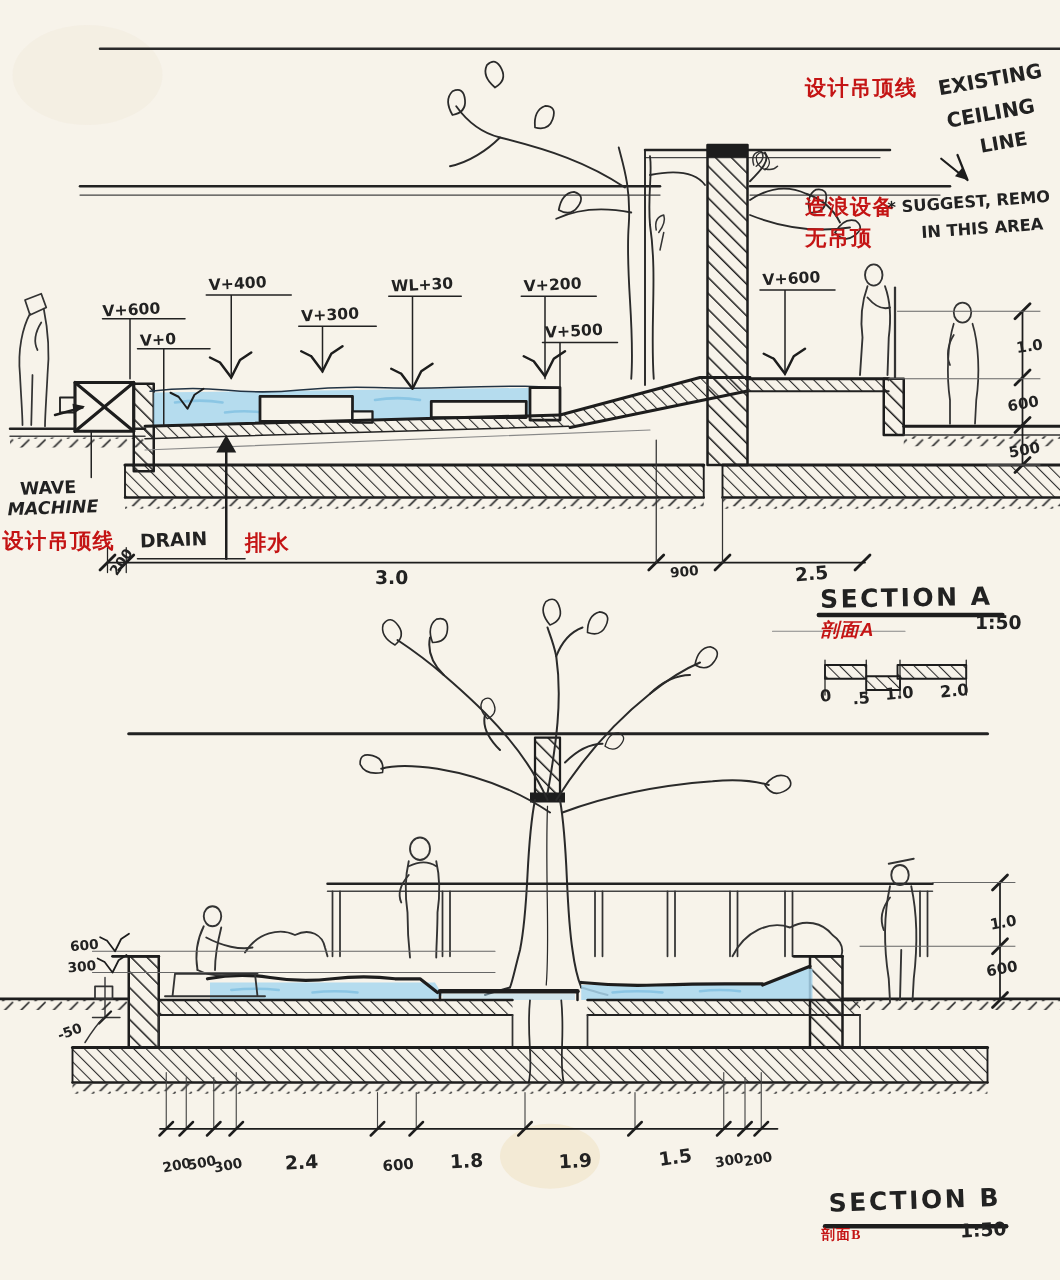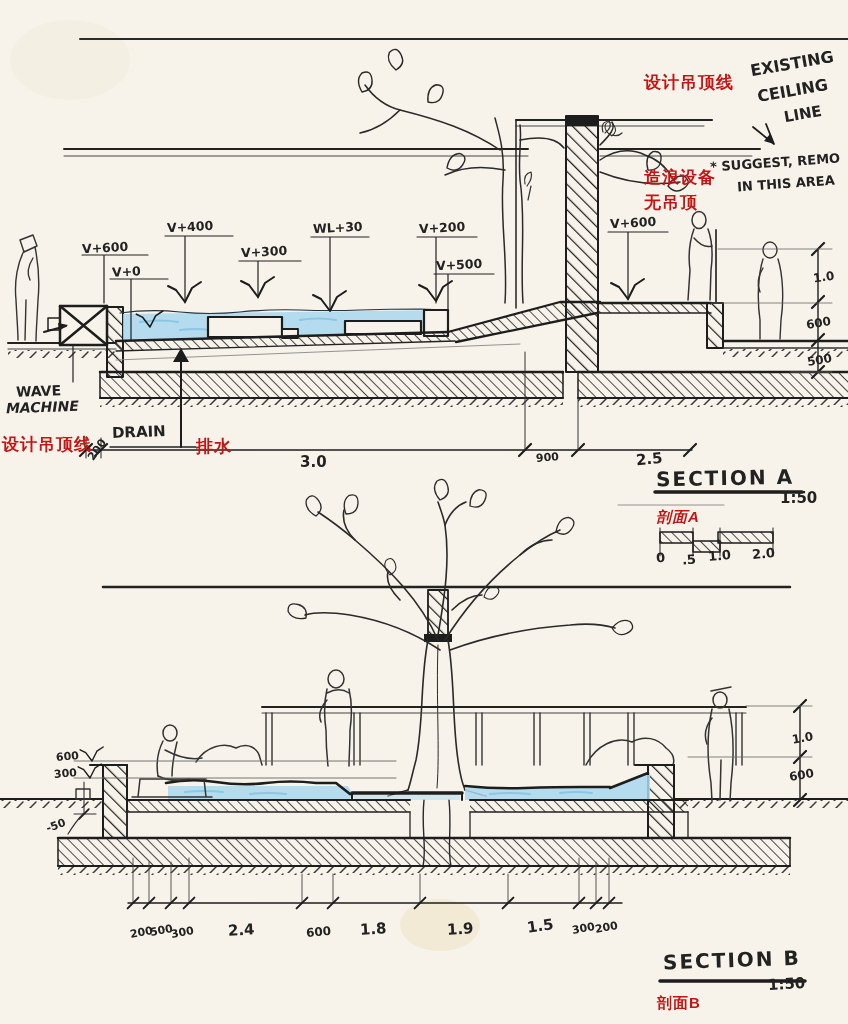--- a/index.html
+++ b/index.html
@@ -1,21 +1,21 @@
 <!DOCTYPE html>
 <html><head>
 <meta charset="utf-8">
 <style>
   html,body{margin:0;padding:0;background:#d8d4cb;}
   #page{position:relative;width:848px;height:1024px;background:#f7f3ea;overflow:hidden;
         font-family:"Liberation Sans", sans-serif;}
   #sketch{position:absolute;left:0;top:0;}
   .t{position:absolute;white-space:nowrap;line-height:1;color:#1d1d1d;}
   .hw{font-family:"DejaVu Sans", sans-serif;font-weight:700;color:#222;}
-  .red{font-family:"Liberation Sans", sans-serif;font-weight:700;color:#c41414;letter-spacing:1px;margin-top:12px;}
+  .red{font-family:"Liberation Sans", sans-serif;font-weight:700;color:#c41414;letter-spacing:1px;}
   .sm{font-size:11px;}
 </style>
 </head>
 <body>
 
 <div id="page">
 
 <svg id="sketch" width="848" height="1024" viewBox="0 0 848 1024" stroke-linecap="round" stroke-linejoin="round" fill="none">
   <defs>
     <pattern id="h1" width="9" height="9" patternUnits="userSpaceOnUse" patternTransform="rotate(-45)">
@@ -386,15 +386,15 @@
 <span class="t hw" style="left:228px;top:923px;font-size:15px;transform:rotate(-3deg);">2.4</span>
 <span class="t hw" style="left:306px;top:926px;font-size:12px;transform:rotate(-5deg);">600</span>
 <span class="t hw" style="left:360px;top:922px;font-size:15px;transform:rotate(-3deg);">1.8</span>
 <span class="t hw" style="left:447px;top:922px;font-size:15px;transform:rotate(-3deg);">1.9</span>
 <span class="t hw" style="left:527px;top:919px;font-size:15px;transform:rotate(-8deg);">1.5</span>
 <span class="t hw sm" style="left:572px;top:923px;transform:rotate(-10deg);">300</span>
 <span class="t hw sm" style="left:595px;top:922px;transform:rotate(-10deg);">200</span>
 
 <span class="t hw" style="left:663px;top:950px;font-size:20px;letter-spacing:2px;transform:rotate(-2deg);">SECTION B</span>
 <span class="t hw" style="left:768px;top:977px;font-size:15px;transform:rotate(-3deg);">1:50</span>
-<span class="t red" style="left:657px;top:983px;font-size:15px;">剖面B</span>
+<span class="t red" style="left:657px;top:983px;font-size:11px;font-family:Liberation Serif, serif;">剖面B</span>
 
 </div>
 
 </body></html>

